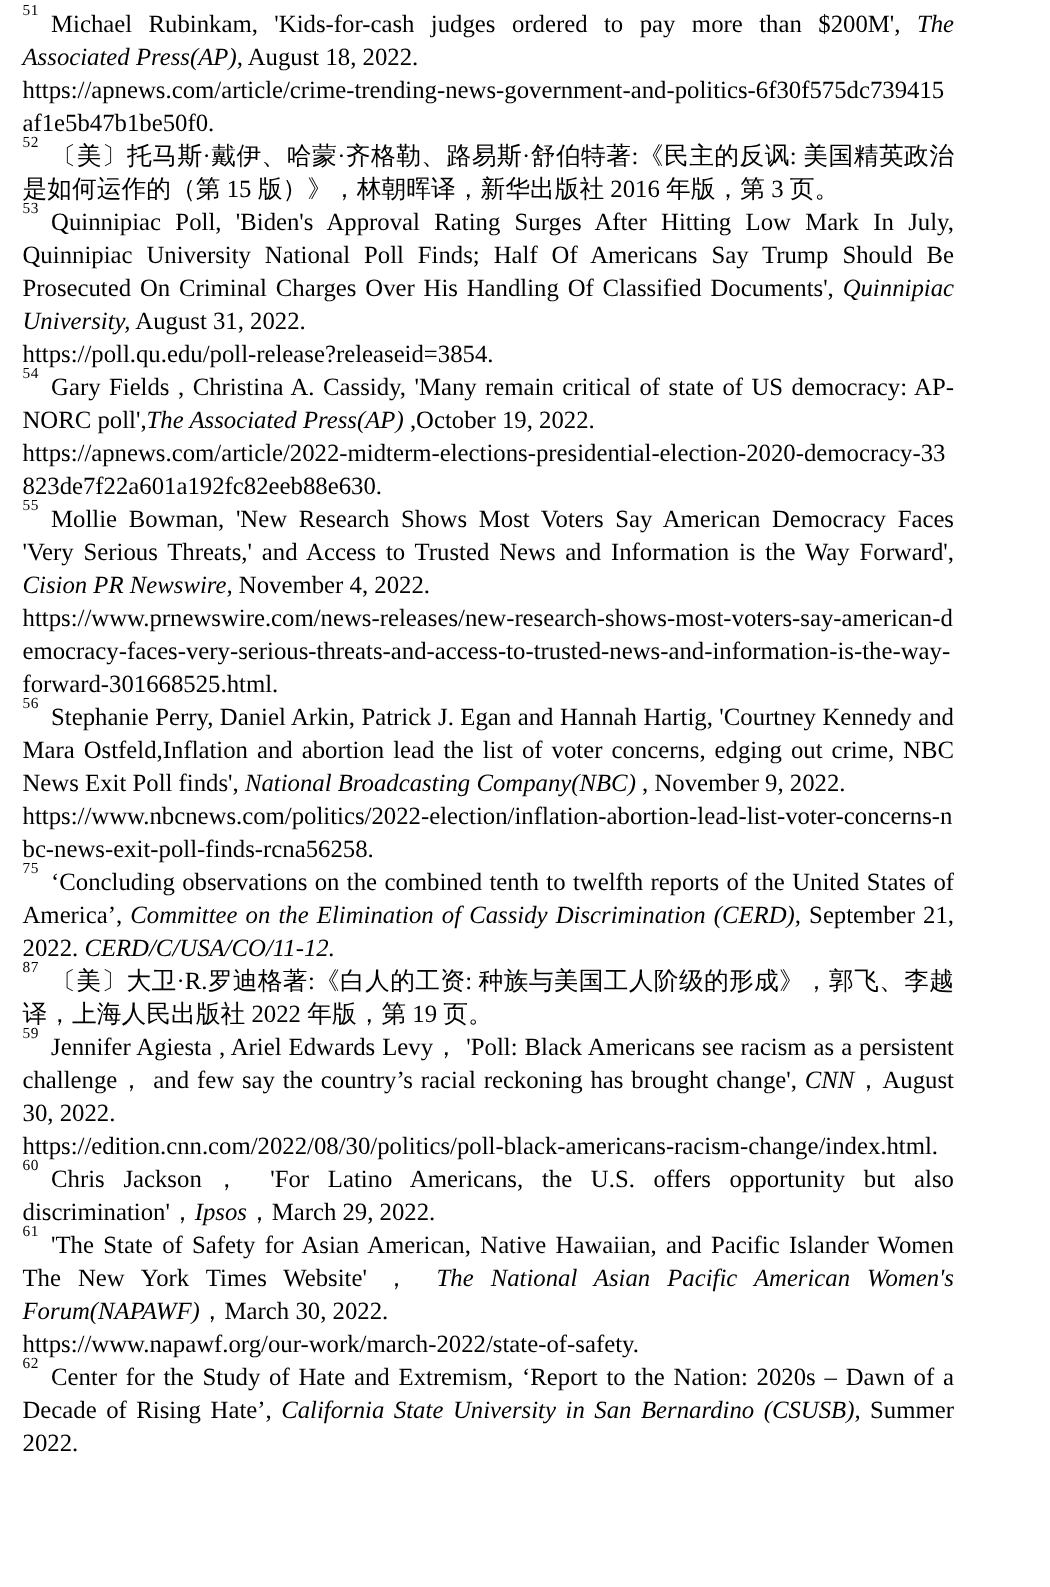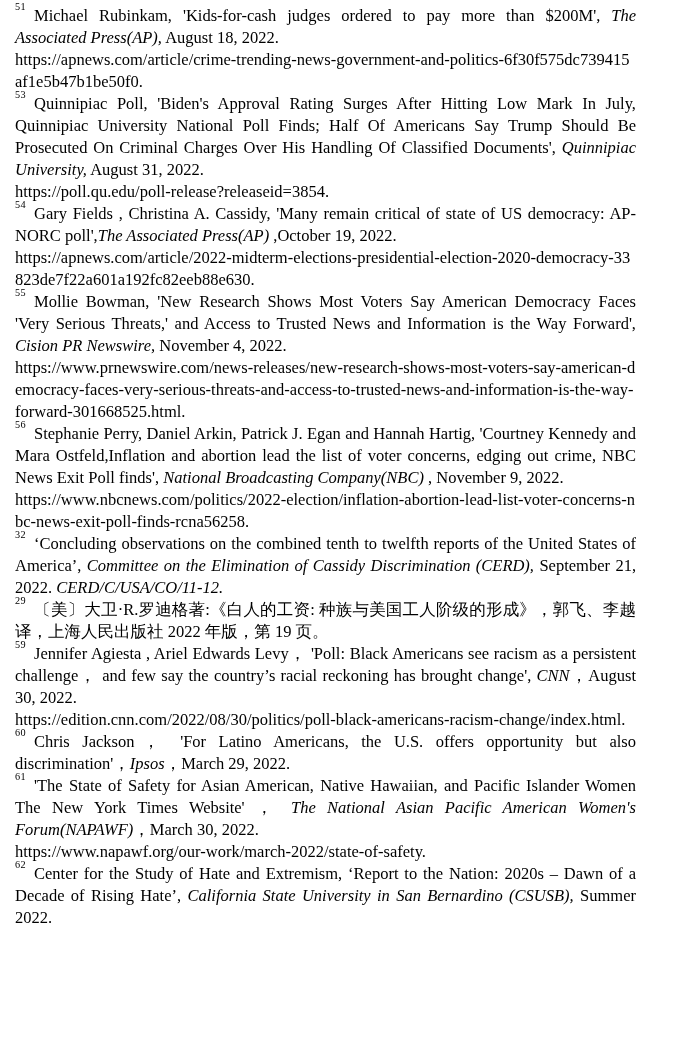--- a/index.html
+++ b/index.html
@@ -40,32 +40,33 @@
     overflow-wrap: anywhere;
   }
 </style>
 </head>
 <body>
 
 <div class="page">
   <section>
   <p class="footnote"><sup class="fn-num">51</sup><span><span class="seg-normal">Michael Rubinkam, 'Kids-for-cash judges ordered to pay more than $200M', </span><span class="seg-italic">The Associated Press(AP),</span><span class="seg-normal"> August 18, 2022.</span><br><span class="seg-url">https://apnews.com/article/crime-trending-news-government-and-politics-6f30f575dc739415af1e5b47b1be50f0.</span></span></p>
 
+  <p class="footnote"><sup class="fn-num">52</sup><span><span class="seg-normal">〔美〕托马斯·戴伊、哈蒙·齐格勒、路易斯·舒伯特著:《民主的反讽: 美国精英政治是如何运作的（第 15 版）》，林朝晖译，新华出版社 2016 年版，第 3 页。</span></span></p>
 
   <p class="footnote"><sup class="fn-num">53</sup><span><span class="seg-normal">Quinnipiac Poll, 'Biden's Approval Rating Surges After Hitting Low Mark In July, Quinnipiac University National Poll Finds; Half Of Americans Say Trump Should Be Prosecuted On Criminal Charges Over His Handling Of Classified Documents', </span><span class="seg-italic">Quinnipiac University,</span><span class="seg-normal"> August 31, 2022.</span><br><span class="seg-url">https://poll.qu.edu/poll-release?releaseid=3854.</span></span></p>
 
   <p class="footnote"><sup class="fn-num">54</sup><span><span class="seg-normal">Gary Fields , Christina A. Cassidy, 'Many remain critical of state of US democracy: AP-NORC poll',</span><span class="seg-italic">The Associated Press(AP)</span><span class="seg-normal"> ,October 19, 2022.</span><br><span class="seg-url">https://apnews.com/article/2022-midterm-elections-presidential-election-2020-democracy-33823de7f22a601a192fc82eeb88e630.</span></span></p>
 
   <p class="footnote"><sup class="fn-num">55</sup><span><span class="seg-normal">Mollie Bowman, 'New Research Shows Most Voters Say American Democracy Faces 'Very Serious Threats,' and Access to Trusted News and Information is the Way Forward', </span><span class="seg-italic">Cision PR Newswire,</span><span class="seg-normal"> November 4, 2022.</span><br><span class="seg-url">https://www.prnewswire.com/news-releases/new-research-shows-most-voters-say-american-democracy-faces-very-serious-threats-and-access-to-trusted-news-and-information-is-the-way-forward-301668525.html.</span></span></p>
 
   <p class="footnote"><sup class="fn-num">56</sup><span><span class="seg-normal">Stephanie Perry, Daniel Arkin, Patrick J. Egan and Hannah Hartig, 'Courtney Kennedy and Mara Ostfeld,Inflation and abortion lead the list of voter concerns, edging out crime, NBC News Exit Poll finds', </span><span class="seg-italic">National Broadcasting Company(NBC)</span><span class="seg-normal"> , November 9, 2022.</span><br><span class="seg-url">https://www.nbcnews.com/politics/2022-election/inflation-abortion-lead-list-voter-concerns-nbc-news-exit-poll-finds-rcna56258.</span></span></p>
 
-  <p class="footnote"><sup class="fn-num">32</sup><span><span class="seg-normal">‘Concluding observations on the combined tenth to twelfth reports of the United States of America’, </span><span class="seg-italic">Committee on the Elimination of Cassidy Discrimination (CERD),</span><span class="seg-normal"> September 21, 2022. </span><span class="seg-italic">CERD/C/USA/CO/11-12.</span></span></p>
+  <p class="footnote"><sup class="fn-num">75</sup><span><span class="seg-normal">‘Concluding observations on the combined tenth to twelfth reports of the United States of America’, </span><span class="seg-italic">Committee on the Elimination of Cassidy Discrimination (CERD),</span><span class="seg-normal"> September 21, 2022. </span><span class="seg-italic">CERD/C/USA/CO/11-12.</span></span></p>
 
-  <p class="footnote"><sup class="fn-num">29</sup><span><span class="seg-normal">〔美〕大卫·R.罗迪格著:《白人的工资: 种族与美国工人阶级的形成》，郭飞、李越译，上海人民出版社 2022 年版，第 19 页。</span></span></p>
+  <p class="footnote"><sup class="fn-num">87</sup><span><span class="seg-normal">〔美〕大卫·R.罗迪格著:《白人的工资: 种族与美国工人阶级的形成》，郭飞、李越译，上海人民出版社 2022 年版，第 19 页。</span></span></p>
 
   <p class="footnote"><sup class="fn-num">59</sup><span><span class="seg-normal">Jennifer Agiesta , Ariel Edwards Levy， 'Poll: Black Americans see racism as a persistent challenge， and few say the country’s racial reckoning has brought change', </span><span class="seg-italic">CNN</span><span class="seg-normal">，August 30, 2022.</span><br><span class="seg-url">https://edition.cnn.com/2022/08/30/politics/poll-black-americans-racism-change/index.html.</span></span></p>
 
   <p class="footnote"><sup class="fn-num">60</sup><span><span class="seg-normal">Chris Jackson， 'For Latino Americans, the U.S. offers opportunity but also discrimination'，</span><span class="seg-italic">Ipsos</span><span class="seg-normal">，March 29, 2022.</span><br></span></p>
 
   <p class="footnote"><sup class="fn-num">61</sup><span><span class="seg-normal">'The State of Safety for Asian American, Native Hawaiian, and Pacific Islander Women The New York Times Website' ， </span><span class="seg-italic">The National Asian Pacific American Women's Forum(NAPAWF)</span><span class="seg-normal">，March 30, 2022.</span><br><span class="seg-url">https://www.napawf.org/our-work/march-2022/state-of-safety.</span></span></p>
 
   <p class="footnote"><sup class="fn-num">62</sup><span><span class="seg-normal">Center for the Study of Hate and Extremism, ‘Report to the Nation: 2020s – Dawn of a Decade of Rising Hate’, </span><span class="seg-italic">California State University in San Bernardino (CSUSB),</span><span class="seg-normal"> Summer 2022.</span></span></p>
 </section>
 </div>

